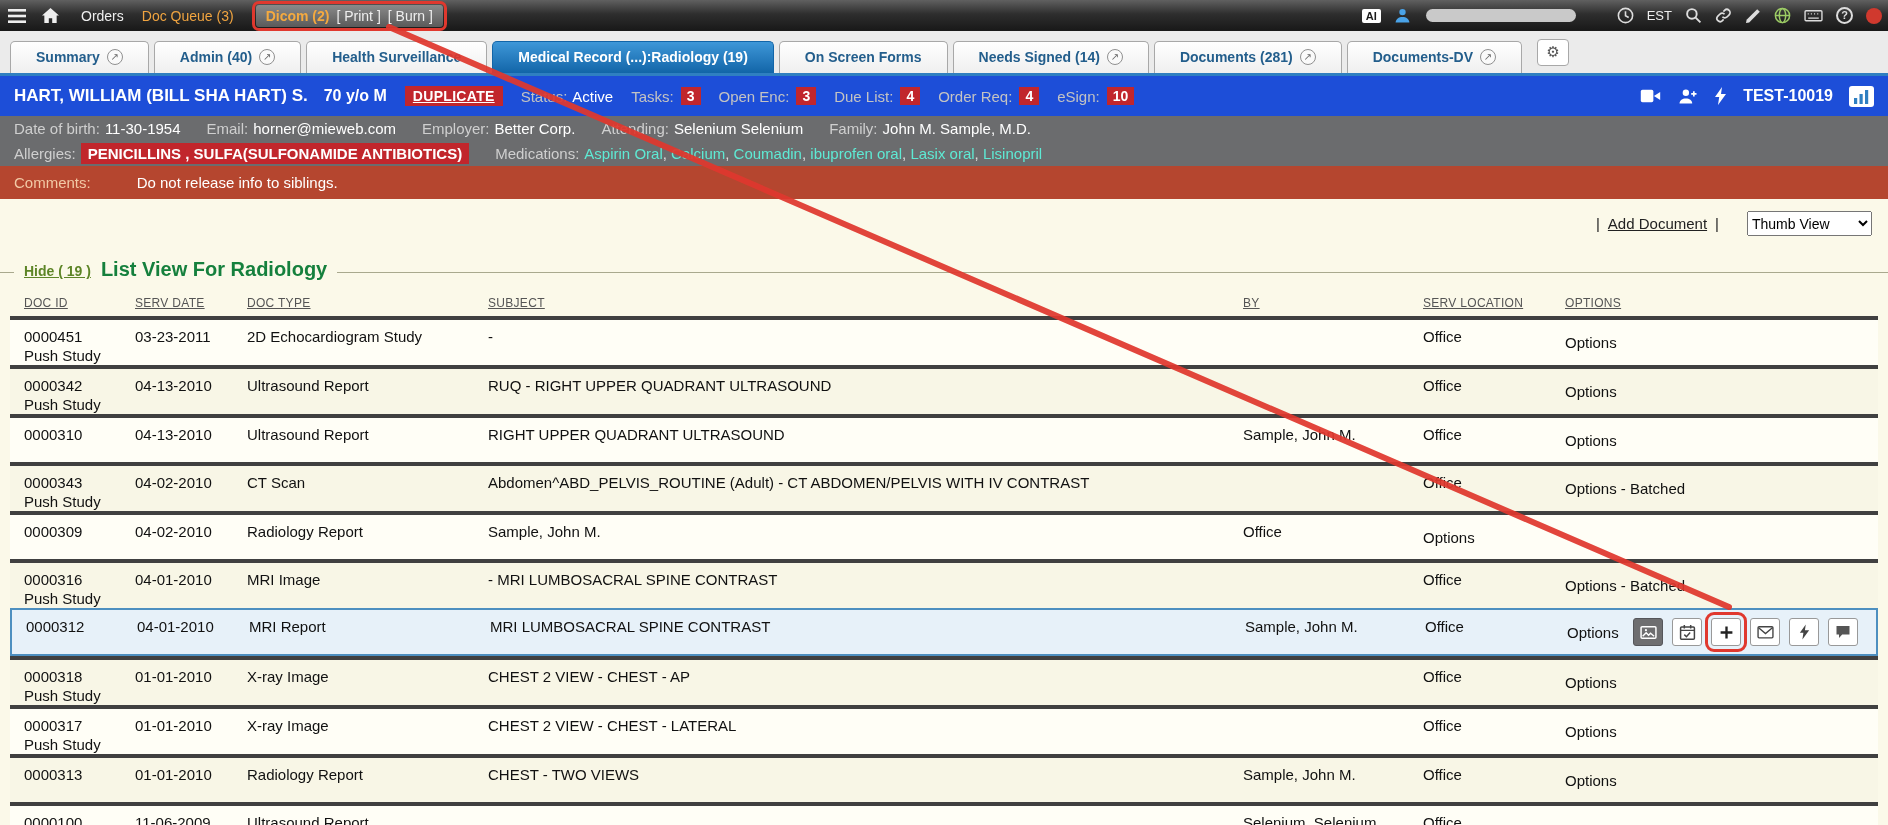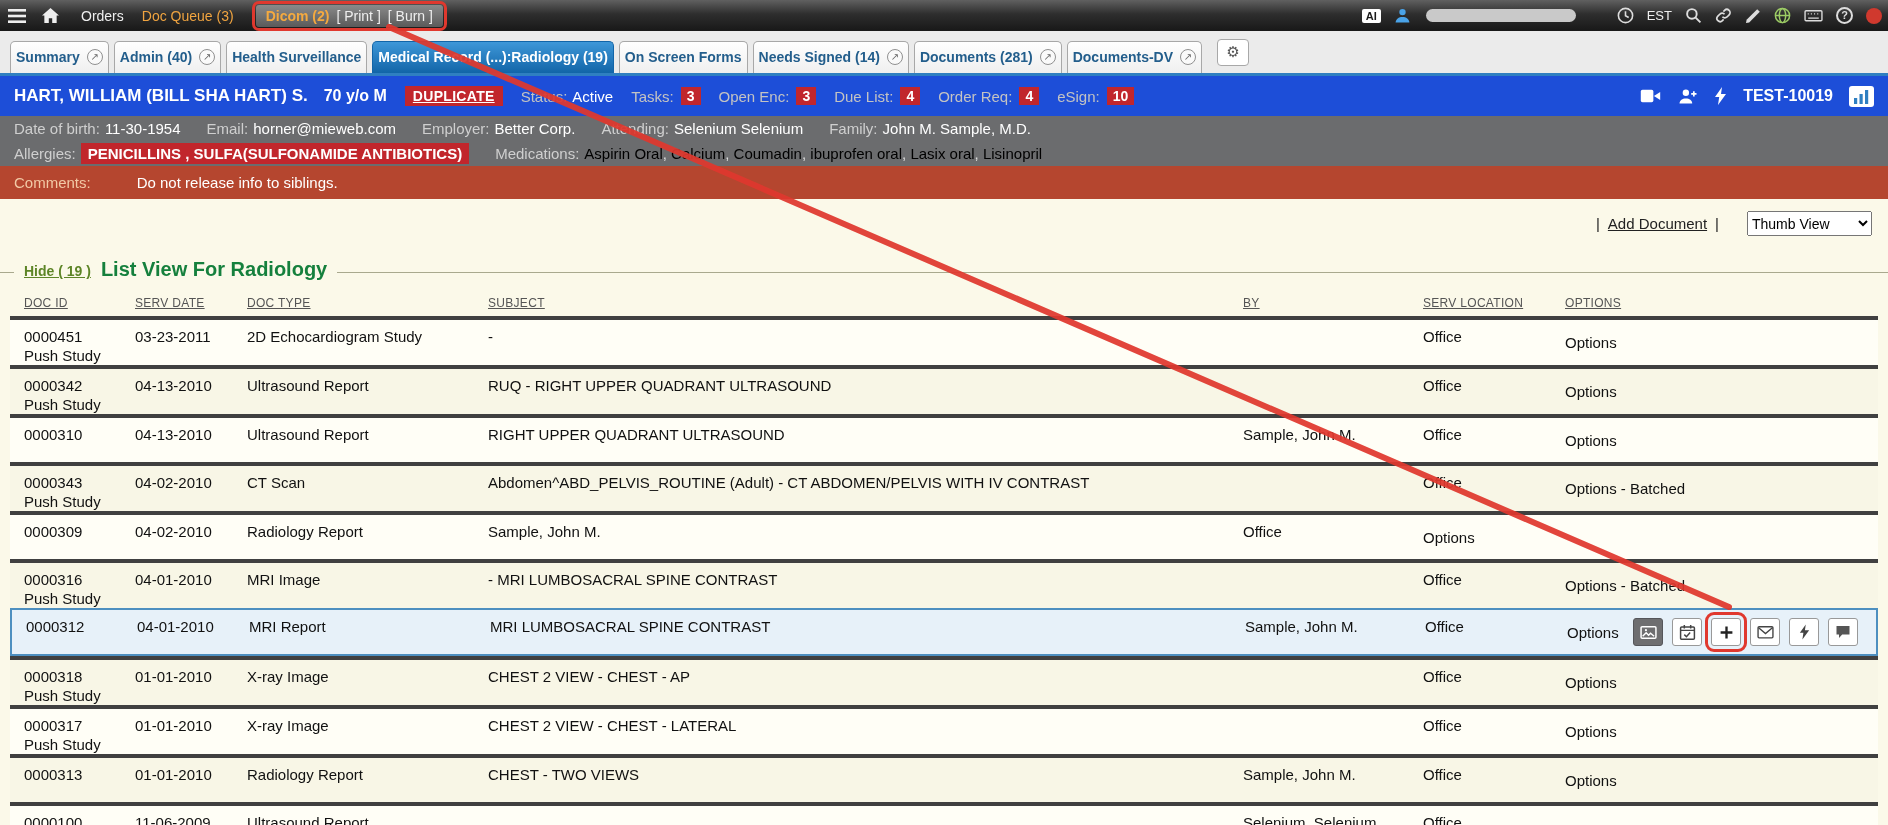--- a/index.html
+++ b/index.html
@@ -18,42 +18,42 @@
   #tb-right{margin-left:auto;display:flex;align-items:center;gap:13px;margin-right:6px;}
   .ai-badge{background:#fff;color:#1a1a1a;font-weight:bold;font-size:11px;border-radius:2px;padding:1px 4px;}
   .pill{width:150px;height:13px;background:#c9c9c9;border-radius:7px;margin:0 28px 0 2px;}
   .est{font-size:13px;color:#eee;}
   .help-circle{width:17px;height:17px;border:2px solid #ddd;border-radius:50%;font-size:11px;line-height:13px;text-align:center;font-weight:bold;color:#ddd;display:inline-block;}
   .alert-dot{width:16px;height:16px;background:#d0392e;border-radius:50%;display:inline-block;}
   .tb-ic{display:grid;place-items:center;cursor:pointer;}
 
   
   #tabbar{height:45px;background:#ebebeb;border-bottom:3px solid #2f7fc1;display:flex;align-items:flex-end;padding-left:10px;gap:5px;white-space:nowrap;}
-  .tab{display:flex;align-items:center;gap:7px;background:linear-gradient(#ffffff,#efefef);border:1px solid #a8a8a8;border-bottom:none;border-radius:5px 5px 0 0;padding:7px 5px 8px;font-size:14px;font-weight:bold;color:#235e8c;cursor:pointer;}
+  .tab{display:flex;align-items:center;gap:7px;background:linear-gradient(#ffffff,#efefef);border:1px solid #a8a8a8;border-bottom:none;border-radius:5px 5px 0 0;padding:7px 25px 8px;font-size:14px;font-weight:bold;color:#235e8c;cursor:pointer;}
   .tab.active{background:linear-gradient(#3e97d8,#1265a8);color:#fff;border-color:#1265a8;}
   .popout{width:16px;height:16px;border:1px solid #909090;border-radius:50%;background:#fafafa;color:#666;font-size:10px;line-height:14px;text-align:center;display:inline-block;font-weight:normal;}
   .gear-btn{align-self:center;margin-left:10px;background:#fff;border:1px solid #a8a8a8;border-radius:4px;width:32px;height:27px;font-size:15px;color:#555;display:grid;place-items:center;cursor:pointer;}
 
   
   #patientbar{height:40px;background:#1d4ed8;display:flex;align-items:center;padding:0 14px;color:#fff;font-size:15px;white-space:nowrap;}
   .pname{font-weight:bold;font-size:17px;}
   .page-sex{font-weight:bold;margin-left:16px;font-size:16px;}
   .dup{background:#c1262c;font-weight:bold;text-decoration:underline;padding:2px 8px;margin-left:18px;font-size:14px;letter-spacing:.3px;cursor:pointer;}
   .plabel{color:#c3c3c3;margin-left:18px;}
   .pval{margin-left:5px;}
   .pbadge{background:#c1262c;font-weight:bold;padding:1px 6px;margin-left:7px;font-size:14px;cursor:pointer;}
   .pb-right{margin-left:auto;display:flex;align-items:center;gap:16px;}
   .chart-id{font-weight:bold;font-size:16px;}
   .chart-ic{width:25px;height:21px;background:#fff;border-radius:3px;display:grid;place-items:center;}
 
   #inforow,#allergyrow{height:25px;background:#6b6c6e;display:flex;align-items:center;padding:0 14px;color:#fff;font-size:15px;white-space:nowrap;}
   .ilabel{color:#cfcfcf;margin-right:5px;}
   .ival{margin-right:26px;}
   .allergy-badge{background:#c1262c;font-weight:bold;padding:2px 7px;margin-right:26px;cursor:pointer;}
-  .med{color:#000000;cursor:pointer;}
+  .med{color:#5eead4;cursor:pointer;}
   .med-comma{color:#ddd;}
 
   #commentsrow{height:33px;background:#b5462f;display:flex;align-items:center;padding:0 14px;font-size:15px;color:#fff;}
   .clabel{color:#f2c9a6;margin-right:46px;}
 
   
   #main{height:626px;overflow:hidden;position:relative;}
   #controls{display:flex;justify-content:flex-end;align-items:center;gap:8px;padding:12px 16px 0 0;font-size:15px;color:#222;}
   .adddoc{text-decoration:underline;cursor:pointer;}
   #viewsel{height:25px;font-size:14px;font-family:inherit;margin-left:20px;min-width:125px;}

